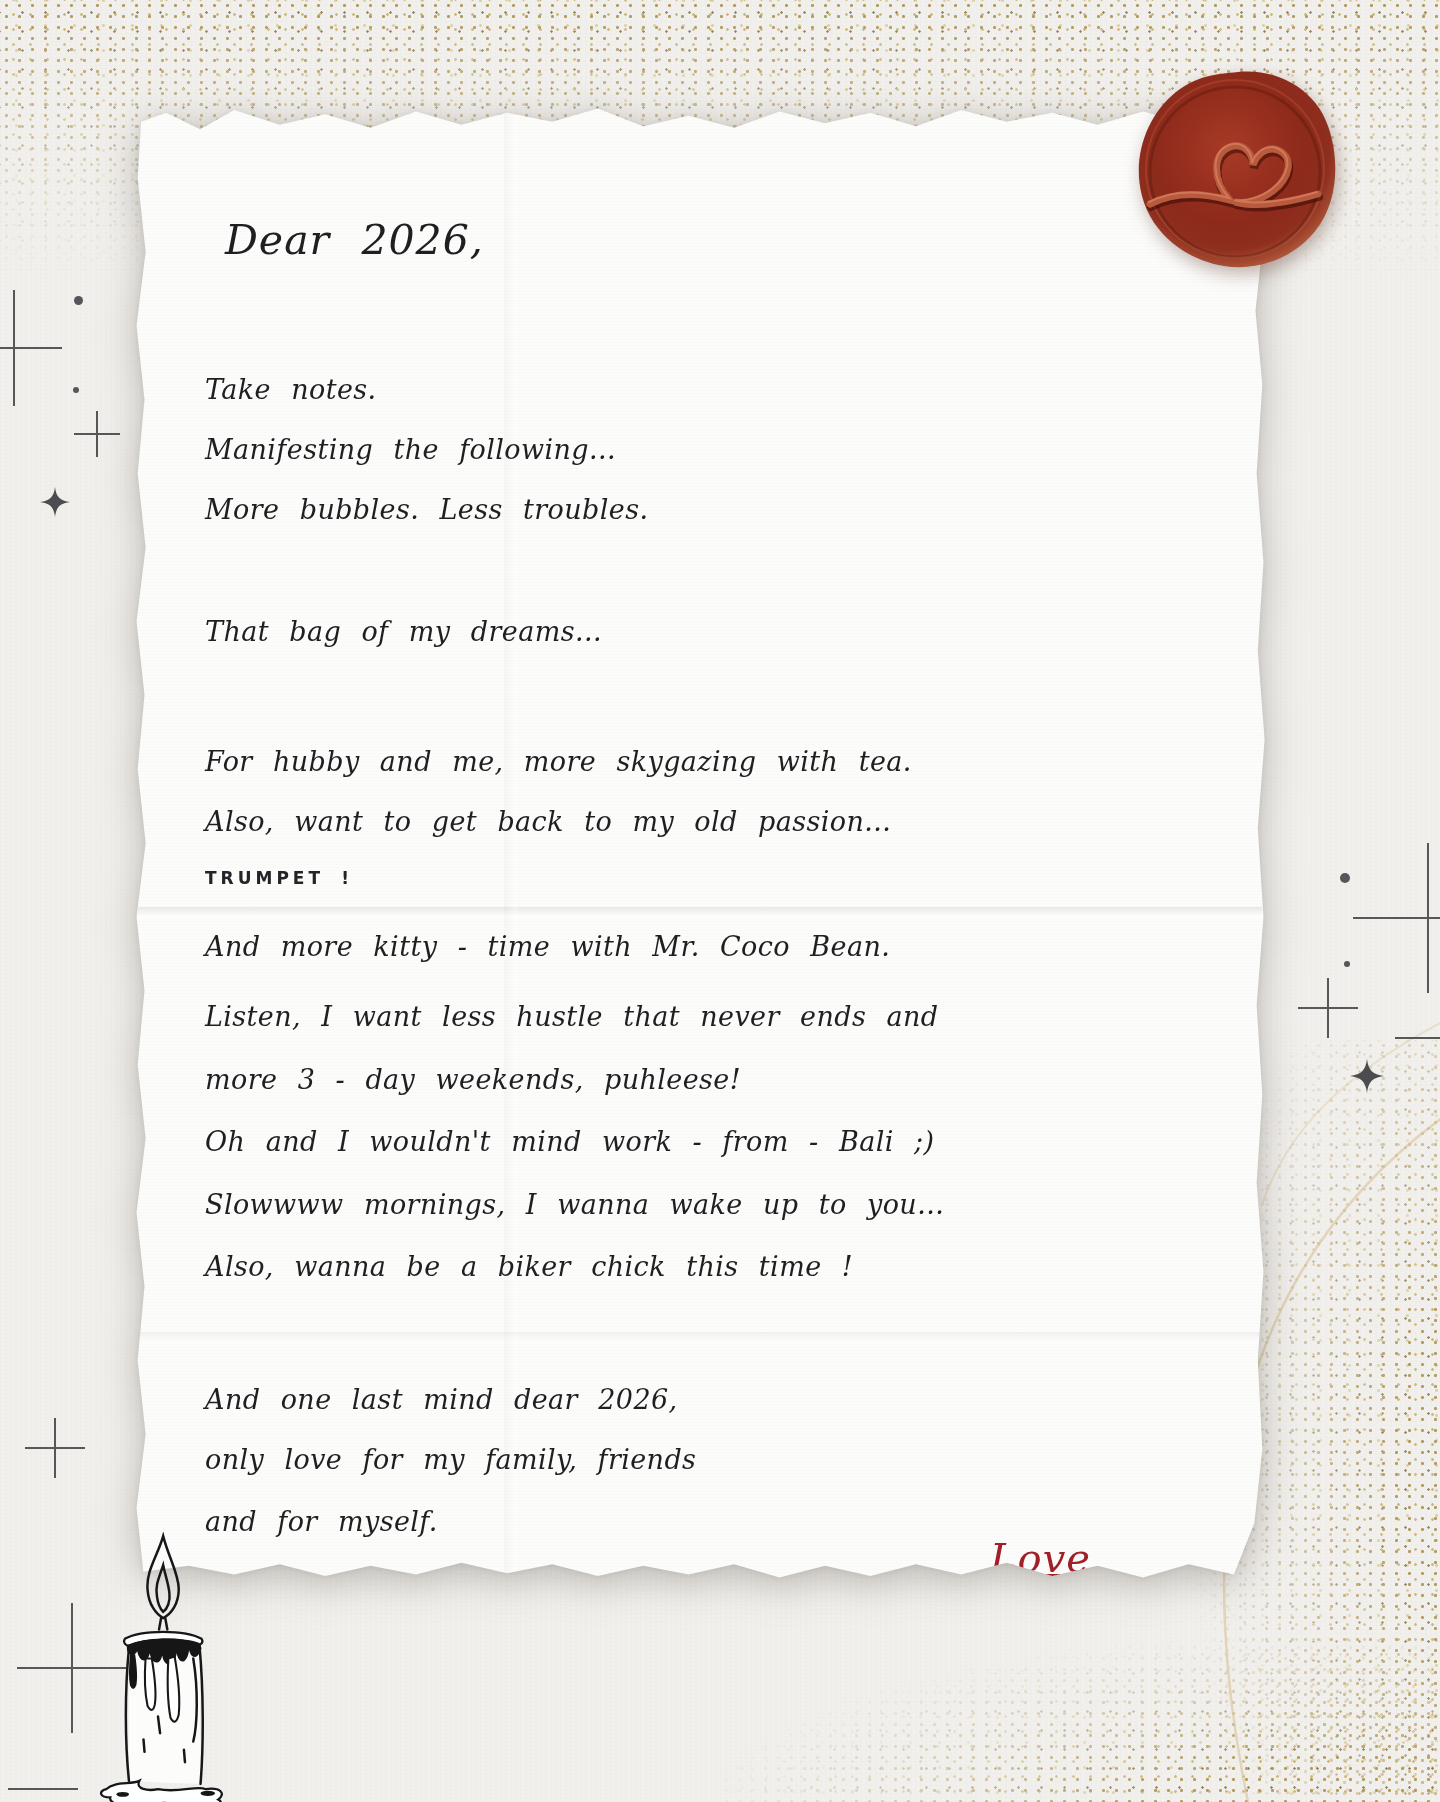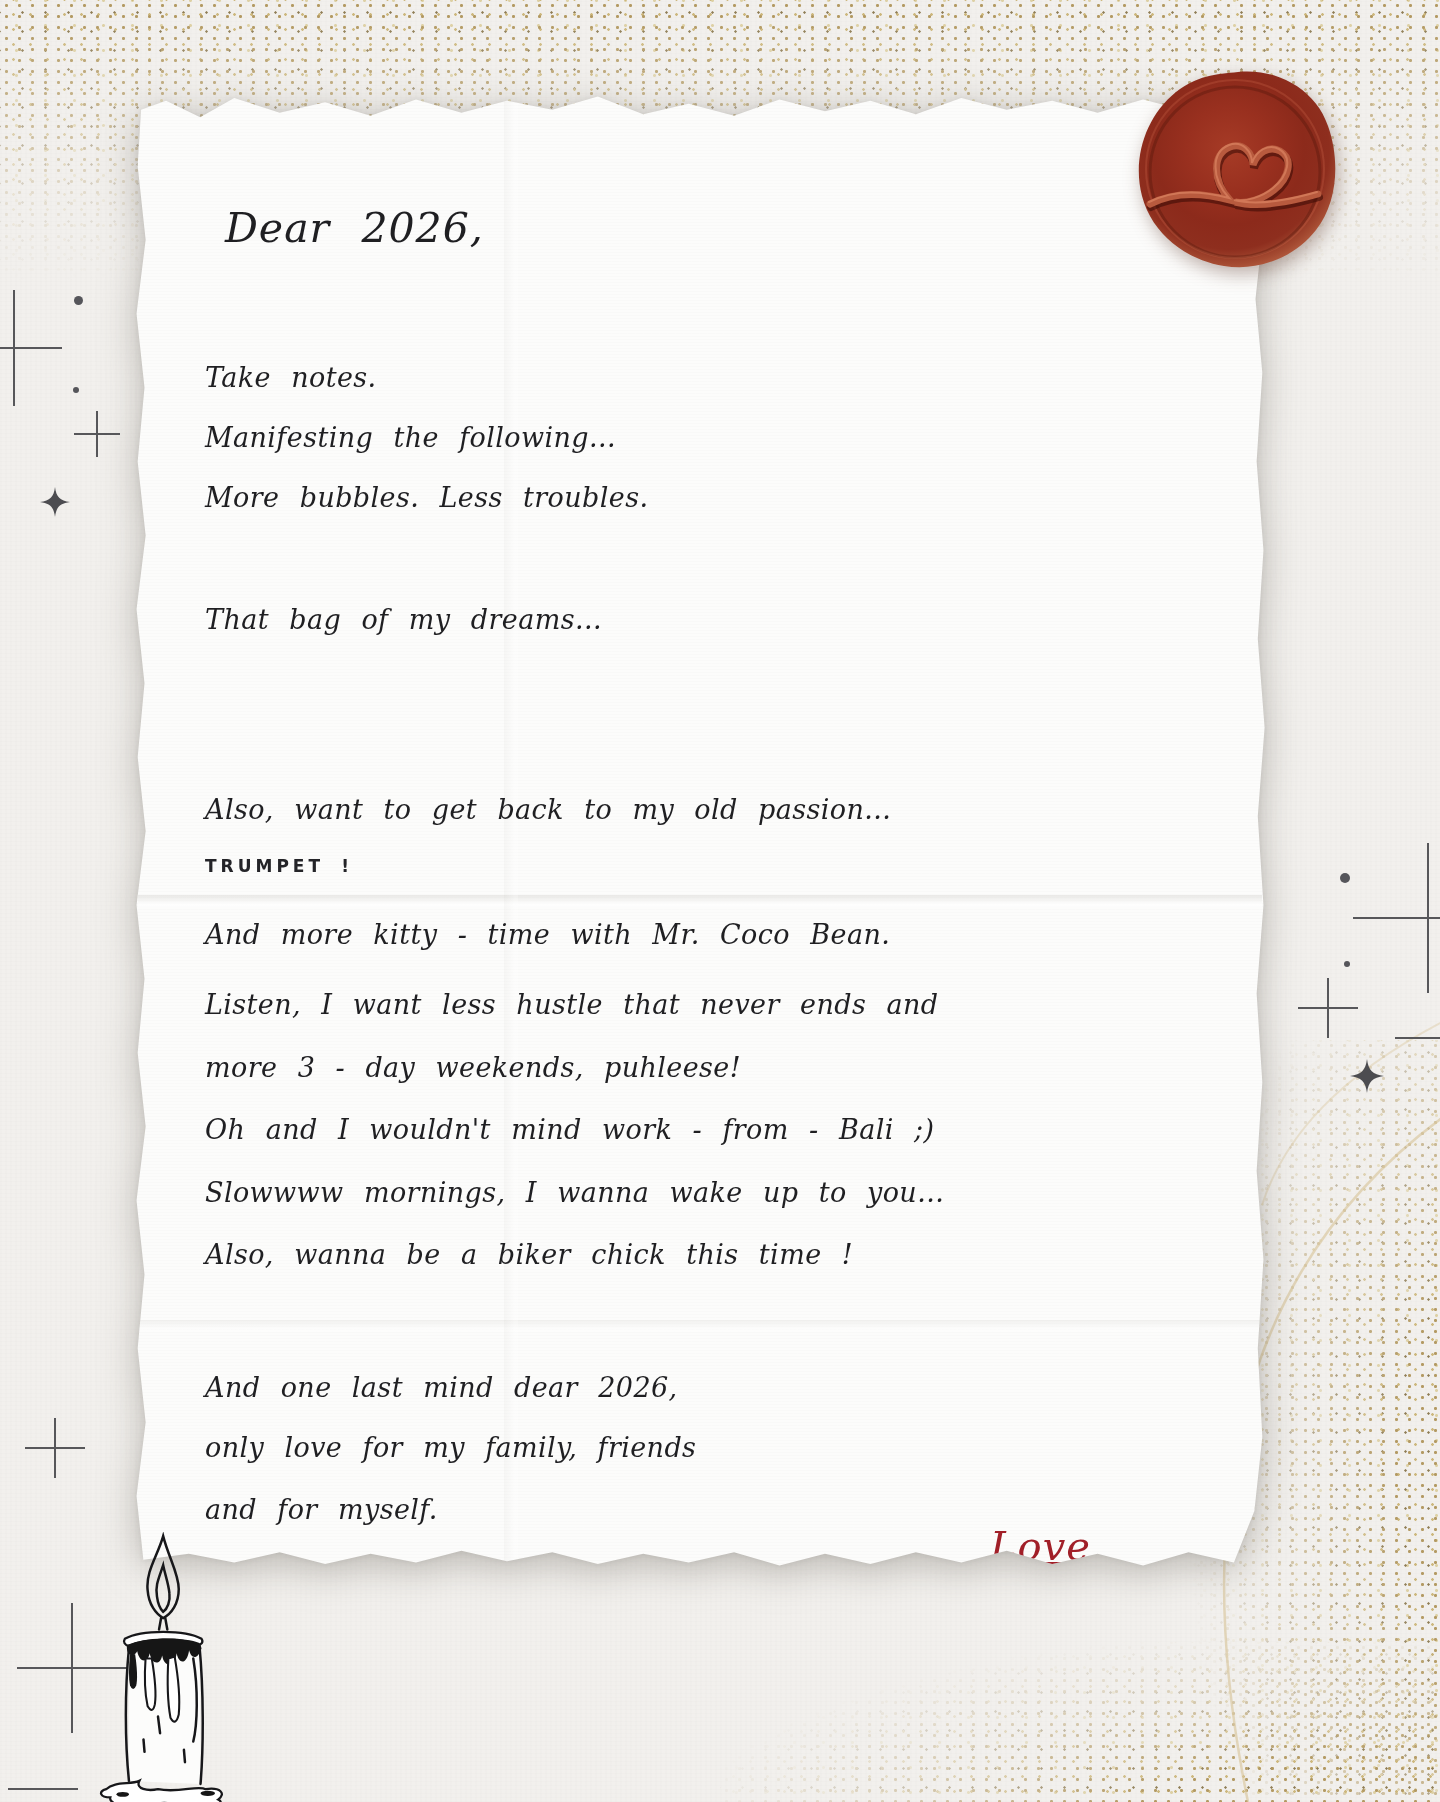--- a/index.html
+++ b/index.html
@@ -32,21 +32,21 @@
     mask-image:radial-gradient(ellipse 105% 140% at 88% 115%,#000 30%,rgba(0,0,0,.4) 62%,transparent 88%);}
   #swoosh{position:absolute;left:0;top:0;z-index:1;pointer-events:none;}
   
   .cross{position:absolute;z-index:1;}
   .cross::before{content:'';position:absolute;left:50%;top:0;width:2px;height:100%;background:#57575a;transform:translateX(-50%);}
   .cross::after{content:'';position:absolute;top:50%;left:0;height:2px;width:100%;background:#57575a;transform:translateY(-50%);}
   .dot{position:absolute;border-radius:50%;background:#55555a;z-index:1;}
   .hbar{position:absolute;height:2px;background:#57575a;z-index:1;}
   .star{position:absolute;z-index:1;fill:#4c4c50;}
   
-  #paper-wrap{position:absolute;left:132px;top:92px;z-index:2;
+  #paper-wrap{position:absolute;left:132px;top:104px;z-index:2;
     filter:drop-shadow(0 8px 20px rgba(110,105,95,.38)) drop-shadow(0 1px 3px rgba(0,0,0,.10));}
   #paper{
     position:relative;width:1136px;height:1478px;
     background-color:#fcfcfb;
     background-image:repeating-linear-gradient(0deg, rgba(0,0,0,.012) 0 1px, transparent 1px 3px);
     clip-path:polygon(0.8% 1.2%,3% 0.6%,6% 1.7%,9% 0.4%,13% 1.4%,17% 0.7%,21% 1.6%,25% 0.5%,29% 1.4%,33% 0.6%,37% 1.2%,41% 0.3%,45% 1.5%,49% 0.8%,53% 1.6%,57% 0.5%,61% 1.3%,65% 0.6%,69% 1.5%,73% 0.4%,77% 1.2%,81% 0.6%,85% 1.4%,89% 0.5%,93% 1.3%,97% 0.7%,99.4% 1.6%,
       99.0% 5%,99.6% 9%,98.9% 14%,99.5% 19%,99.0% 25%,99.6% 31%,99.1% 37%,99.7% 43%,99.1% 49%,99.6% 55%,99.0% 61%,99.5% 67%,99.0% 73%,99.6% 79%,99.1% 85%,99.5% 91%,98.8% 96%,
       97% 99.5%,93% 98.8%,89% 99.7%,85% 98.9%,81% 99.6%,77% 98.7%,73% 99.5%,69% 98.8%,65% 99.6%,61% 98.9%,57% 99.7%,53% 98.8%,49% 99.5%,45% 98.9%,41% 99.6%,37% 98.8%,33% 99.4%,29% 98.7%,25% 99.5%,21% 98.9%,17% 99.6%,13% 98.8%,9% 99.5%,5% 98.9%,1% 99.3%,
       0.4% 95%,1.2% 90%,0.5% 85%,1.1% 80%,0.4% 75%,1.2% 70%,0.5% 65%,1.1% 60%,0.4% 55%,1.2% 50%,0.5% 45%,1.1% 40%,0.4% 35%,1.2% 30%,0.5% 25%,1.1% 20%,0.4% 15%,1.2% 10%,0.5% 5%);
   }
@@ -102,20 +102,21 @@
     <div class="crease" style="top:803px"></div>
     <div class="crease" style="top:1228px;opacity:.55"></div>
     <div class="vcrease" style="left:372px"></div>
 
     <div class="hand salutation" style="top:112px">Dear 2026,</div>
 
     <div class="hand" style="top:270px">Take notes.</div>
     <div class="hand" style="top:390px">More bubbles. Less troubles.</div>
     <div class="hand" style="top:330px">Manifesting the following...</div>
     <div class="hand" style="top:512px">That bag of my dreams...</div>
+    <div class="hand" style="top:642px">For hubby and me, more skygazing with tea.</div>
     <div class="hand" style="top:702px">Also, want to get back to my old passion...</div>
     <div class="hand caps" style="top:764px">TRUMPET !</div>
     <div class="hand" style="top:827px">And more kitty - time with Mr. Coco Bean.</div>
     <div class="hand" style="top:897px">Listen, I want less hustle that never ends and</div>
     <div class="hand" style="top:960px">more 3 - day weekends, puhleese!</div>
     <div class="hand" style="top:1085px">Slowwww mornings, I wanna wake up to you...</div>
     <div class="hand" style="top:1022px">Oh and I wouldn't mind work - from - Bali ;)</div>
     <div class="hand" style="top:1147px">Also, wanna be a biker chick this time !</div>
     <div class="hand" style="top:1280px">And one last mind dear 2026,</div>
     <div class="hand" style="top:1340px">only love for my family, friends</div>

